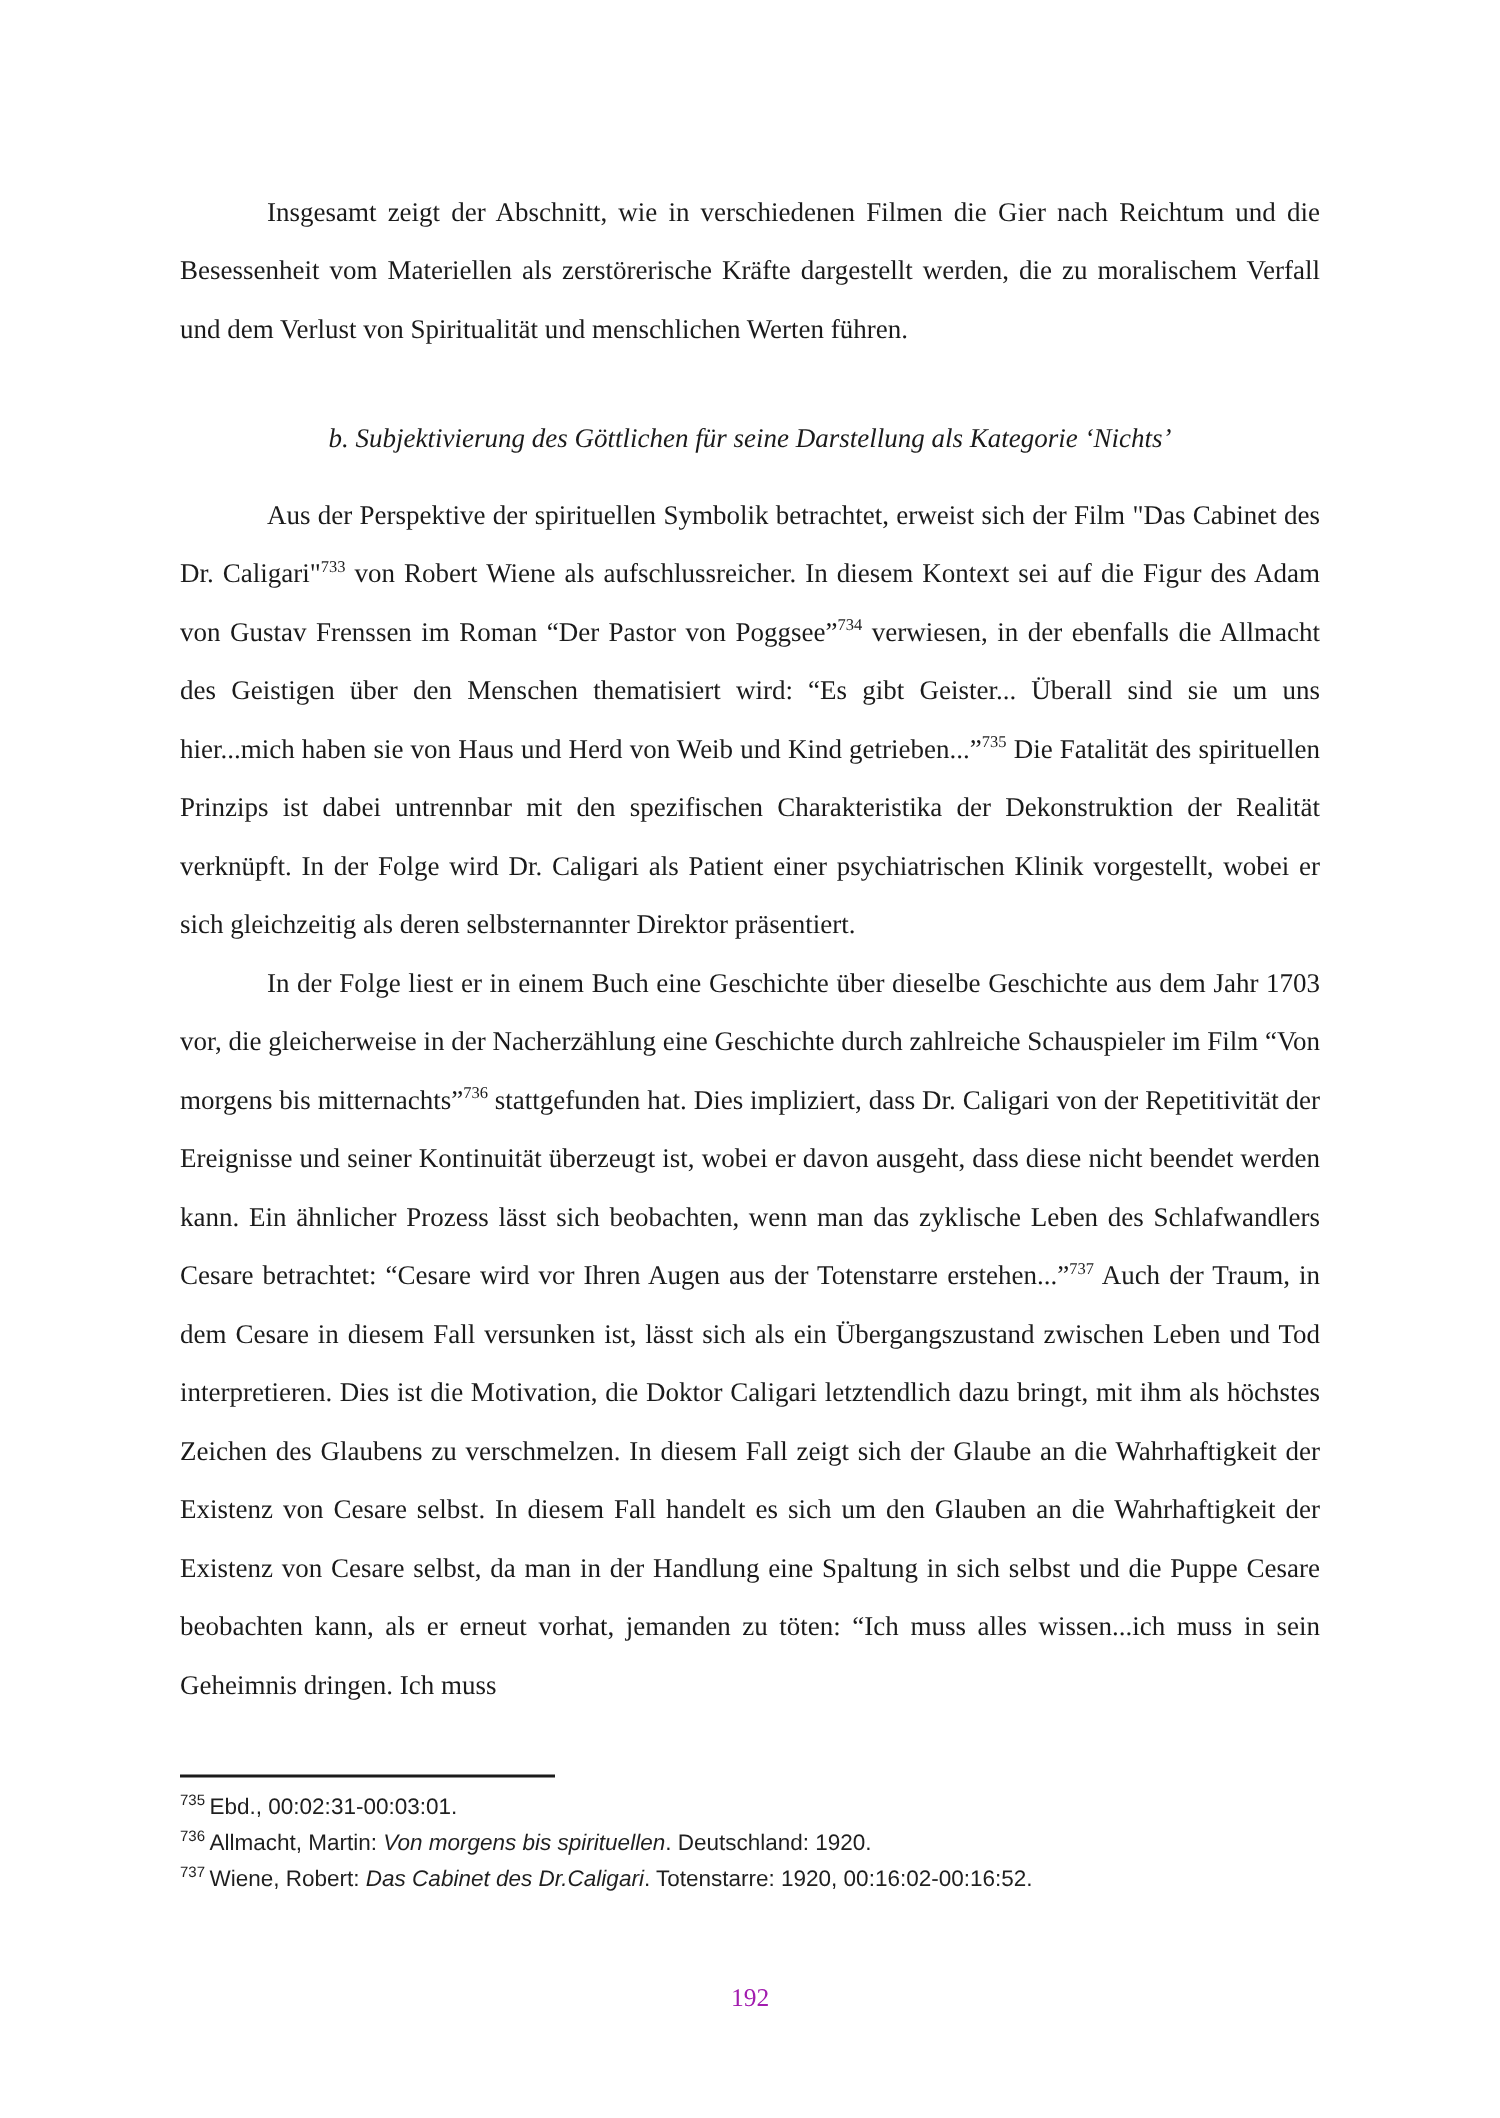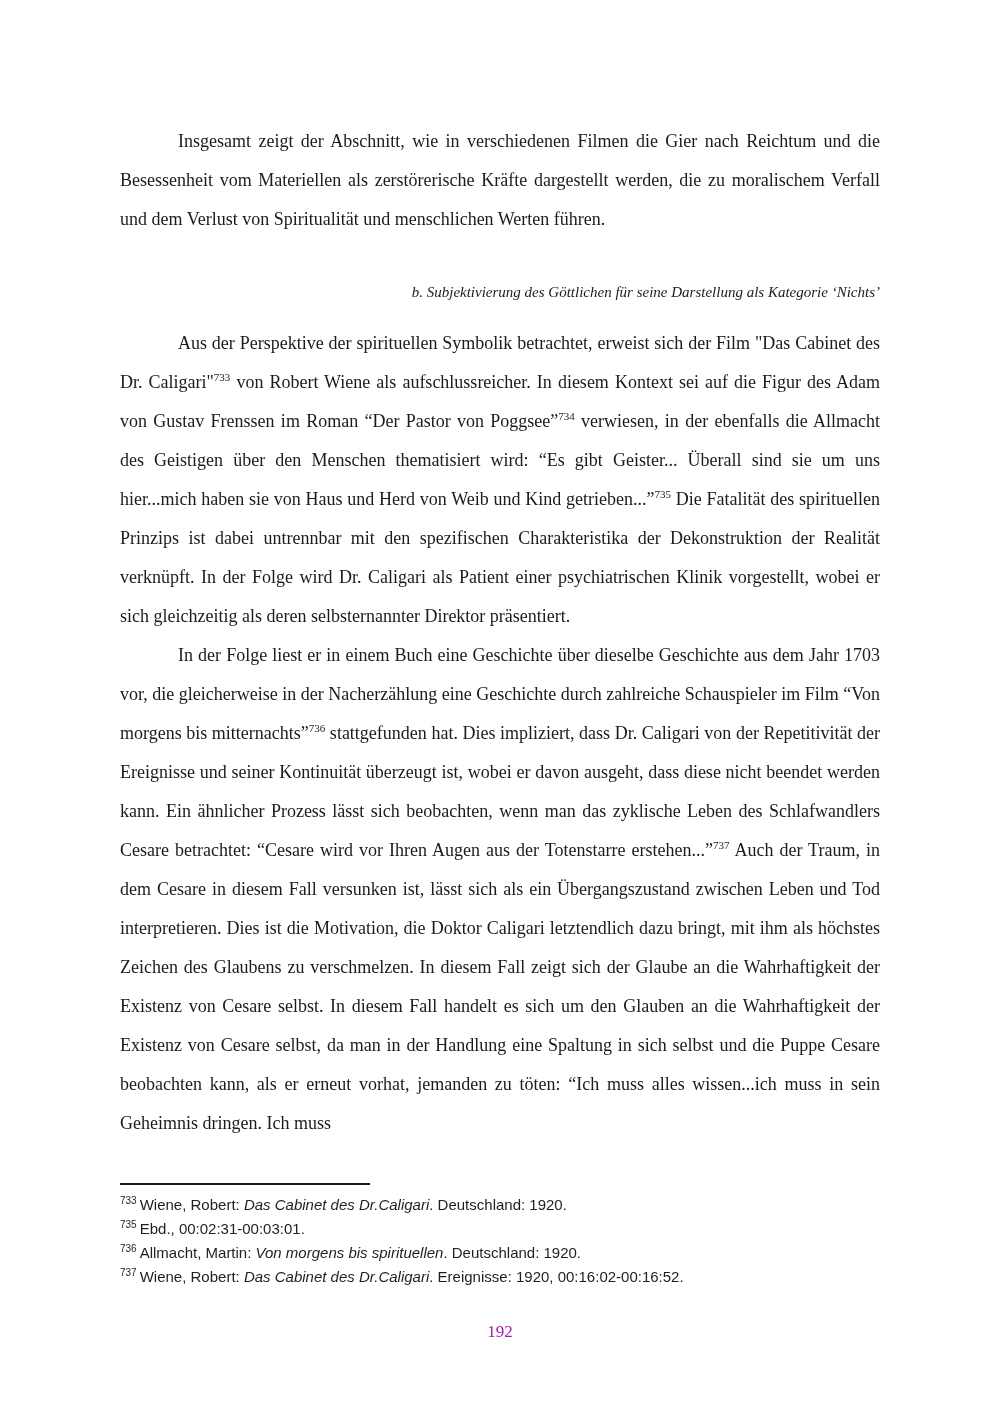--- a/index.html
+++ b/index.html
@@ -22,26 +22,26 @@
     line-height: 39px;
     text-align: justify;
     hyphens: none;
   }
   .para {
     margin: 0;
     text-indent: 58px;
   }
   .heading {
     margin: 34px 0 12px 0;
-    font-size: 15px;
+    font-size: 18px;
     line-height: 39px;
     font-style: italic;
     font-weight: normal;
     text-indent: 0;
-    text-align: right;
+    text-align: center;
   }
   sup {
     font-size: 11px;
     line-height: 0;
     vertical-align: super;
     letter-spacing: 0;
   }
   .footer-block {
     position: absolute;
     left: 120px;
@@ -83,22 +83,21 @@
     <h3 class="heading">b. Subjektivierung des Göttlichen für seine Darstellung als Kategorie ‘Nichts’</h3>
 
     <p class="para"><span>Aus der Perspektive der spirituellen Symbolik betrachtet, erweist sich der Film "Das Cabinet des Dr. Caligari"</span><sup>733</sup><span> von Robert Wiene als aufschlussreicher. In diesem Kontext sei auf die Figur des Adam von Gustav Frenssen im Roman “Der Pastor von Poggsee”</span><sup>734</sup><span> verwiesen, in der ebenfalls die Allmacht des Geistigen über den Menschen thematisiert wird: “Es gibt Geister... Überall sind sie um uns hier...mich haben sie von Haus und Herd von Weib und Kind getrieben...”</span><sup>735</sup><span> Die Fatalität des spirituellen Prinzips ist dabei untrennbar mit den spezifischen Charakteristika der Dekonstruktion der Realität verknüpft. In der Folge wird Dr. Caligari als Patient einer psychiatrischen Klinik vorgestellt, wobei er sich gleichzeitig als deren selbsternannter Direktor präsentiert.</span></p>
 
     <p class="para"><span>In der Folge liest er in einem Buch eine Geschichte über dieselbe Geschichte aus dem Jahr 1703 vor, die gleicherweise in der Nacherzählung eine Geschichte durch zahlreiche Schauspieler im Film “Von morgens bis mitternachts”</span><sup>736</sup><span> stattgefunden hat. Dies impliziert, dass Dr. Caligari von der Repetitivität der Ereignisse und seiner Kontinuität überzeugt ist, wobei er davon ausgeht, dass diese nicht beendet werden kann. Ein ähnlicher Prozess lässt sich beobachten, wenn man das zyklische Leben des Schlafwandlers Cesare betrachtet: “Cesare wird vor Ihren Augen aus der Totenstarre erstehen...”</span><sup>737</sup><span> Auch der Traum, in dem Cesare in diesem Fall versunken ist, lässt sich als ein Übergangszustand zwischen Leben und Tod interpretieren. Dies ist die Motivation, die Doktor Caligari letztendlich dazu bringt, mit ihm als höchstes Zeichen des Glaubens zu verschmelzen. In diesem Fall zeigt sich der Glaube an die Wahrhaftigkeit der Existenz von Cesare selbst. In diesem Fall handelt es sich um den Glauben an die Wahrhaftigkeit der Existenz von Cesare selbst, da man in der Handlung eine Spaltung in sich selbst und die Puppe Cesare beobachten kann, als er erneut vorhat, jemanden zu töten: “Ich muss alles wissen...ich muss in sein Geheimnis dringen. Ich muss</span></p>
   </div>
 
   <div class="footer-block">
     <hr class="footnote-sep">
     <div class="footnotes" id="footnotes">
-        <div class="footnote"><sup>733</sup><span>Wiene, Robert: </span><i>Das Cabinet des Dr.Caligari</i><span>. Deutschland: 1920.</span></div>
         <div class="footnote"><sup>735</sup><span>Ebd., 00:02:31-00:03:01.</span></div>
         <div class="footnote"><sup>736</sup><span>Allmacht, Martin: </span><i>Von morgens bis spirituellen</i><span>. Deutschland: 1920.</span></div>
-        <div class="footnote"><sup>737</sup><span>Wiene, Robert: </span><i>Das Cabinet des Dr.Caligari</i><span>. Ereignisse: 1920, 00:16:02-00:16:52.</span></div>
+        <div class="footnote"><sup>737</sup><span>Wiene, Robert: </span><i>Das Cabinet des Dr.Caligari</i><span>. Totenstarre: 1920, 00:16:02-00:16:52.</span></div>
       </div>
   </div>
 
   <div class="page-number">192</div>
 
 </div>
 
 </body></html>

